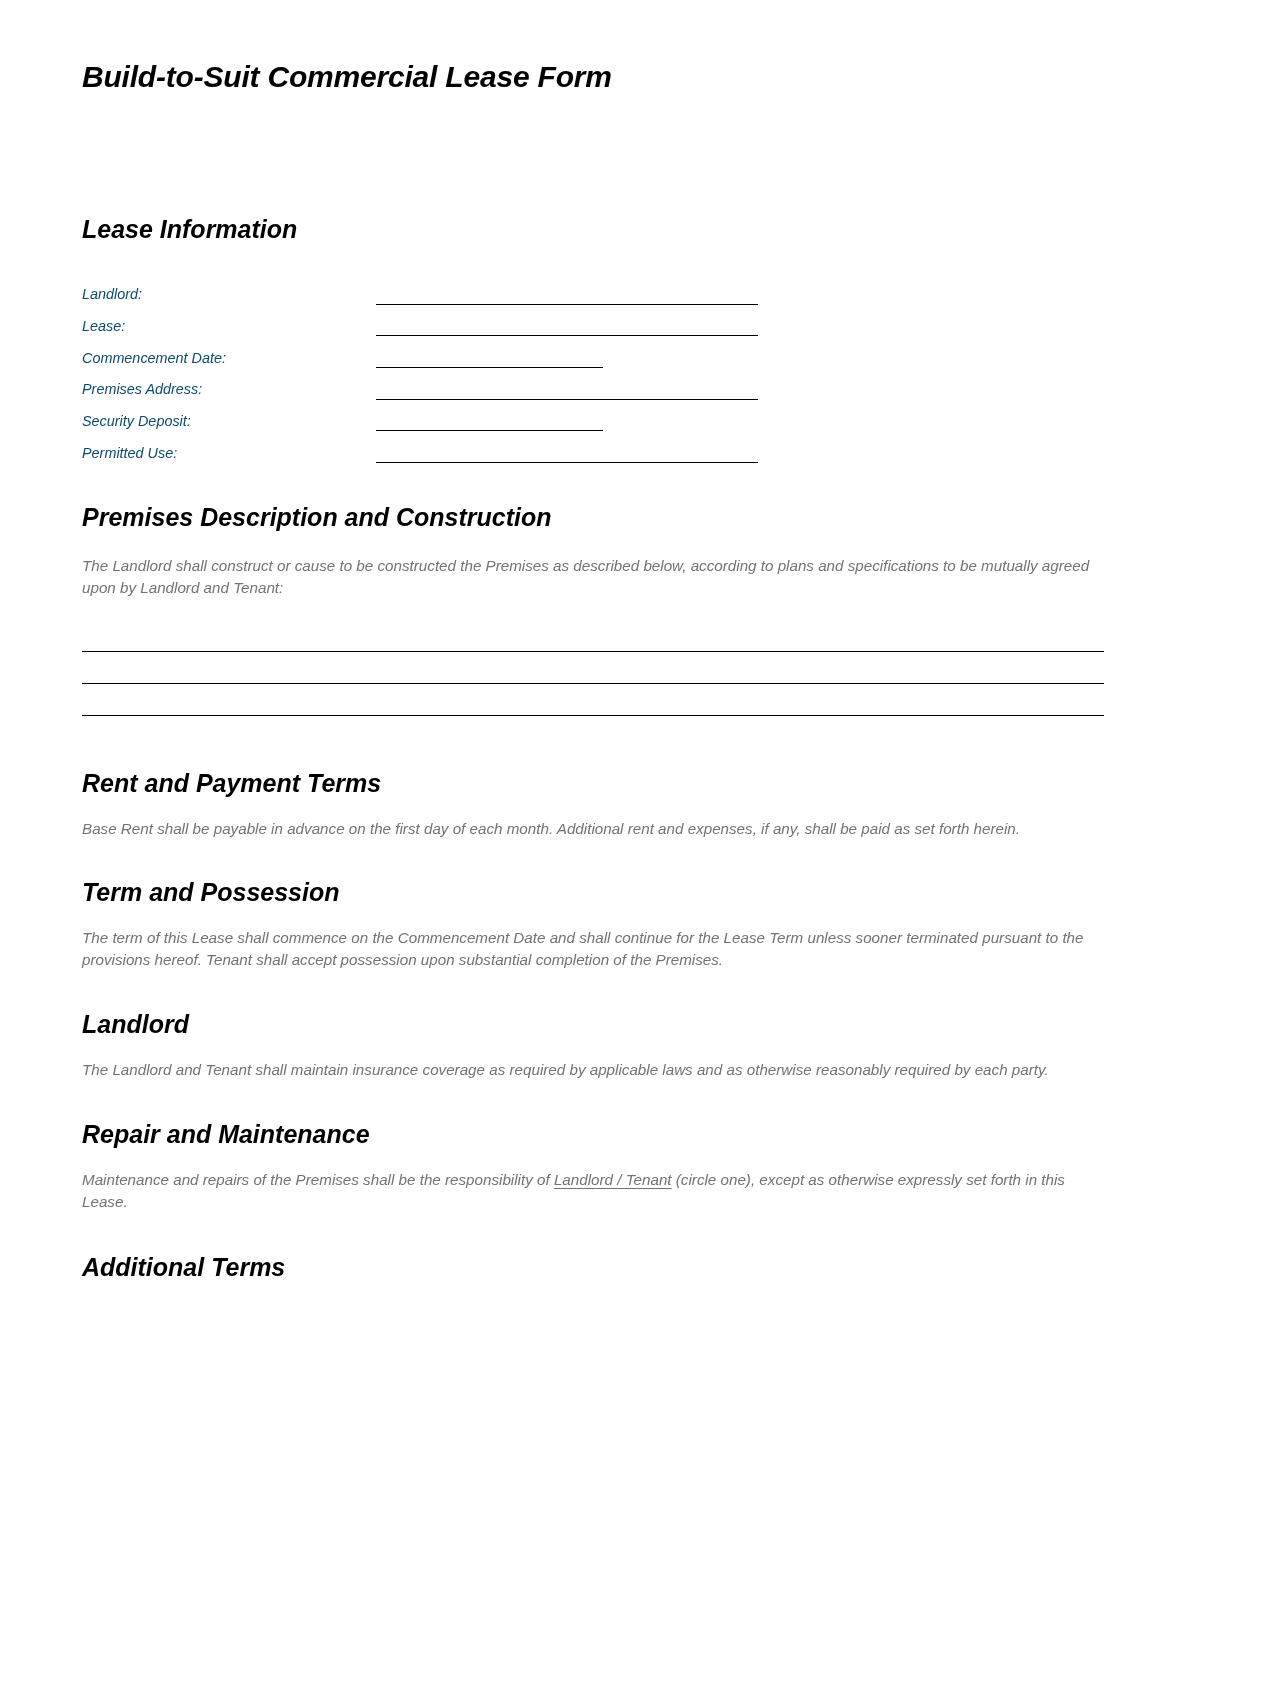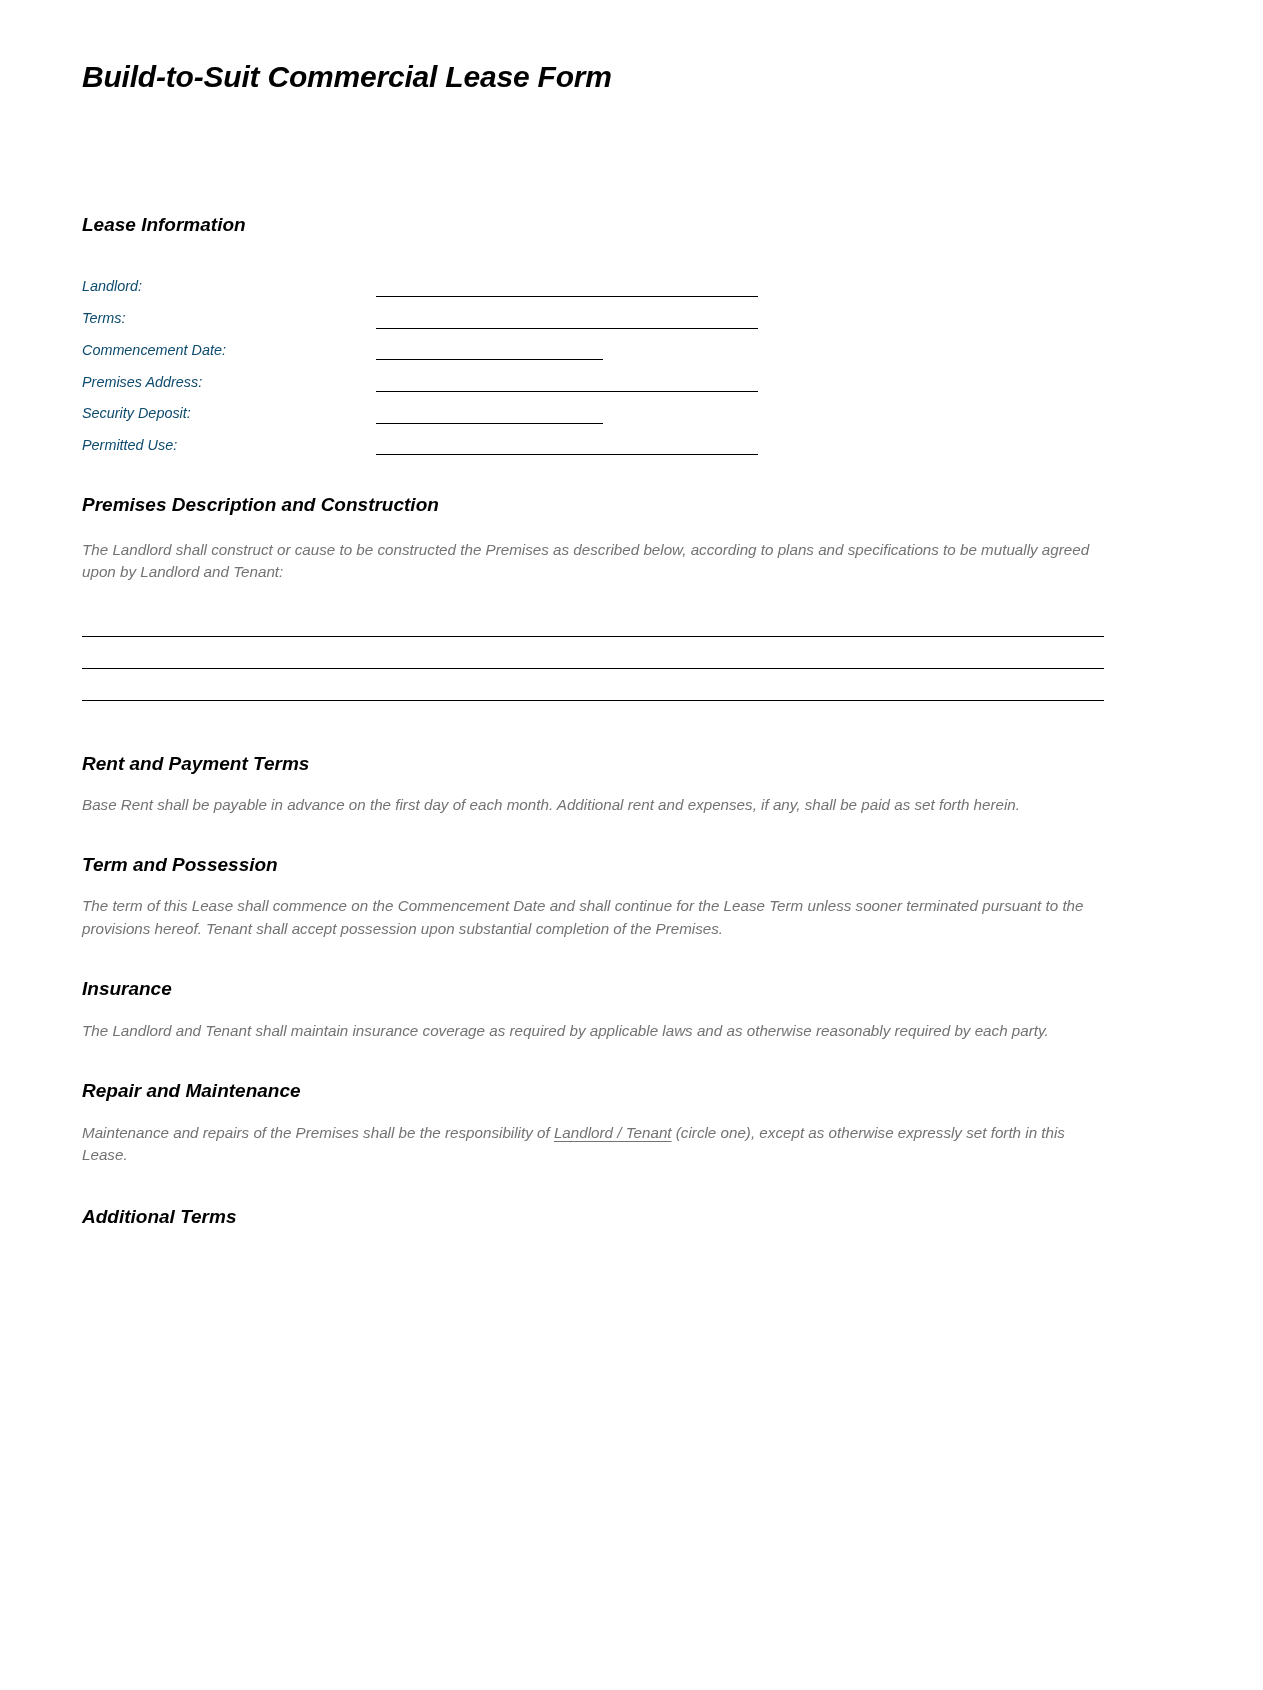--- a/index.html
+++ b/index.html
@@ -35,21 +35,21 @@
     font-size: 30px;
     font-weight: bold;
     letter-spacing: -0.2px;
     margin: 0;
     padding-top: 58px;
     line-height: 1.25;
     color: #000;
   }
 
   .section-heading {
-    font-size: 19px;
+    font-size: 25px;
     font-weight: bold;
     margin: 0;
     line-height: 1.3;
     color: #000;
   }
 
   .para {
     font-size: 15.2px;
     line-height: 1.47;
     margin: 0;
@@ -123,21 +123,21 @@
     <h2 class="section-heading lease-info-heading">Lease Information</h2>
 
     <div class="field-list">
 
       <div class="field-row">
         <span class="field-label">Landlord:</span>
         <span class="field-line long"></span>
       </div>
 
       <div class="field-row">
-        <span class="field-label">Terms:</span>
+        <span class="field-label">Lease:</span>
         <span class="field-line long"></span>
       </div>
 
       <div class="field-row">
         <span class="field-label">Commencement Date:</span>
         <span class="field-line short"></span>
       </div>
 
       <div class="field-row">
         <span class="field-label">Premises Address:</span>
@@ -167,21 +167,21 @@
       <div class="blank-line"></div>
       <div class="blank-line"></div>
     </div>
 
     <h2 class="section-heading sec-rent">Rent and Payment Terms</h2>
     <p class="para sec-body">Base Rent shall be payable in advance on the first day of each month. Additional rent and expenses, if any, shall be paid as set forth herein.</p>
 
     <h2 class="section-heading sec-term">Term and Possession</h2>
     <p class="para sec-body">The term of this Lease shall commence on the Commencement Date and shall continue for the Lease Term unless sooner terminated pursuant to the provisions hereof. Tenant shall accept possession upon substantial completion of the Premises.</p>
 
-    <h2 class="section-heading sec-ins">Insurance</h2>
+    <h2 class="section-heading sec-ins">Landlord</h2>
     <p class="para sec-body">The Landlord and Tenant shall maintain insurance coverage as required by applicable laws and as otherwise reasonably required by each party.</p>
 
     <h2 class="section-heading sec-repair">Repair and Maintenance</h2>
     <p class="para sec-body"><span>Maintenance and repairs of the Premises shall be the responsibility of </span><span class="underline-choice">Landlord / Tenant</span><span> (circle one), except as otherwise expressly set forth in this Lease.</span></p>
 
     <h2 class="section-heading sec-addl">Additional Terms</h2>
 
   </div>
 </div>
 

